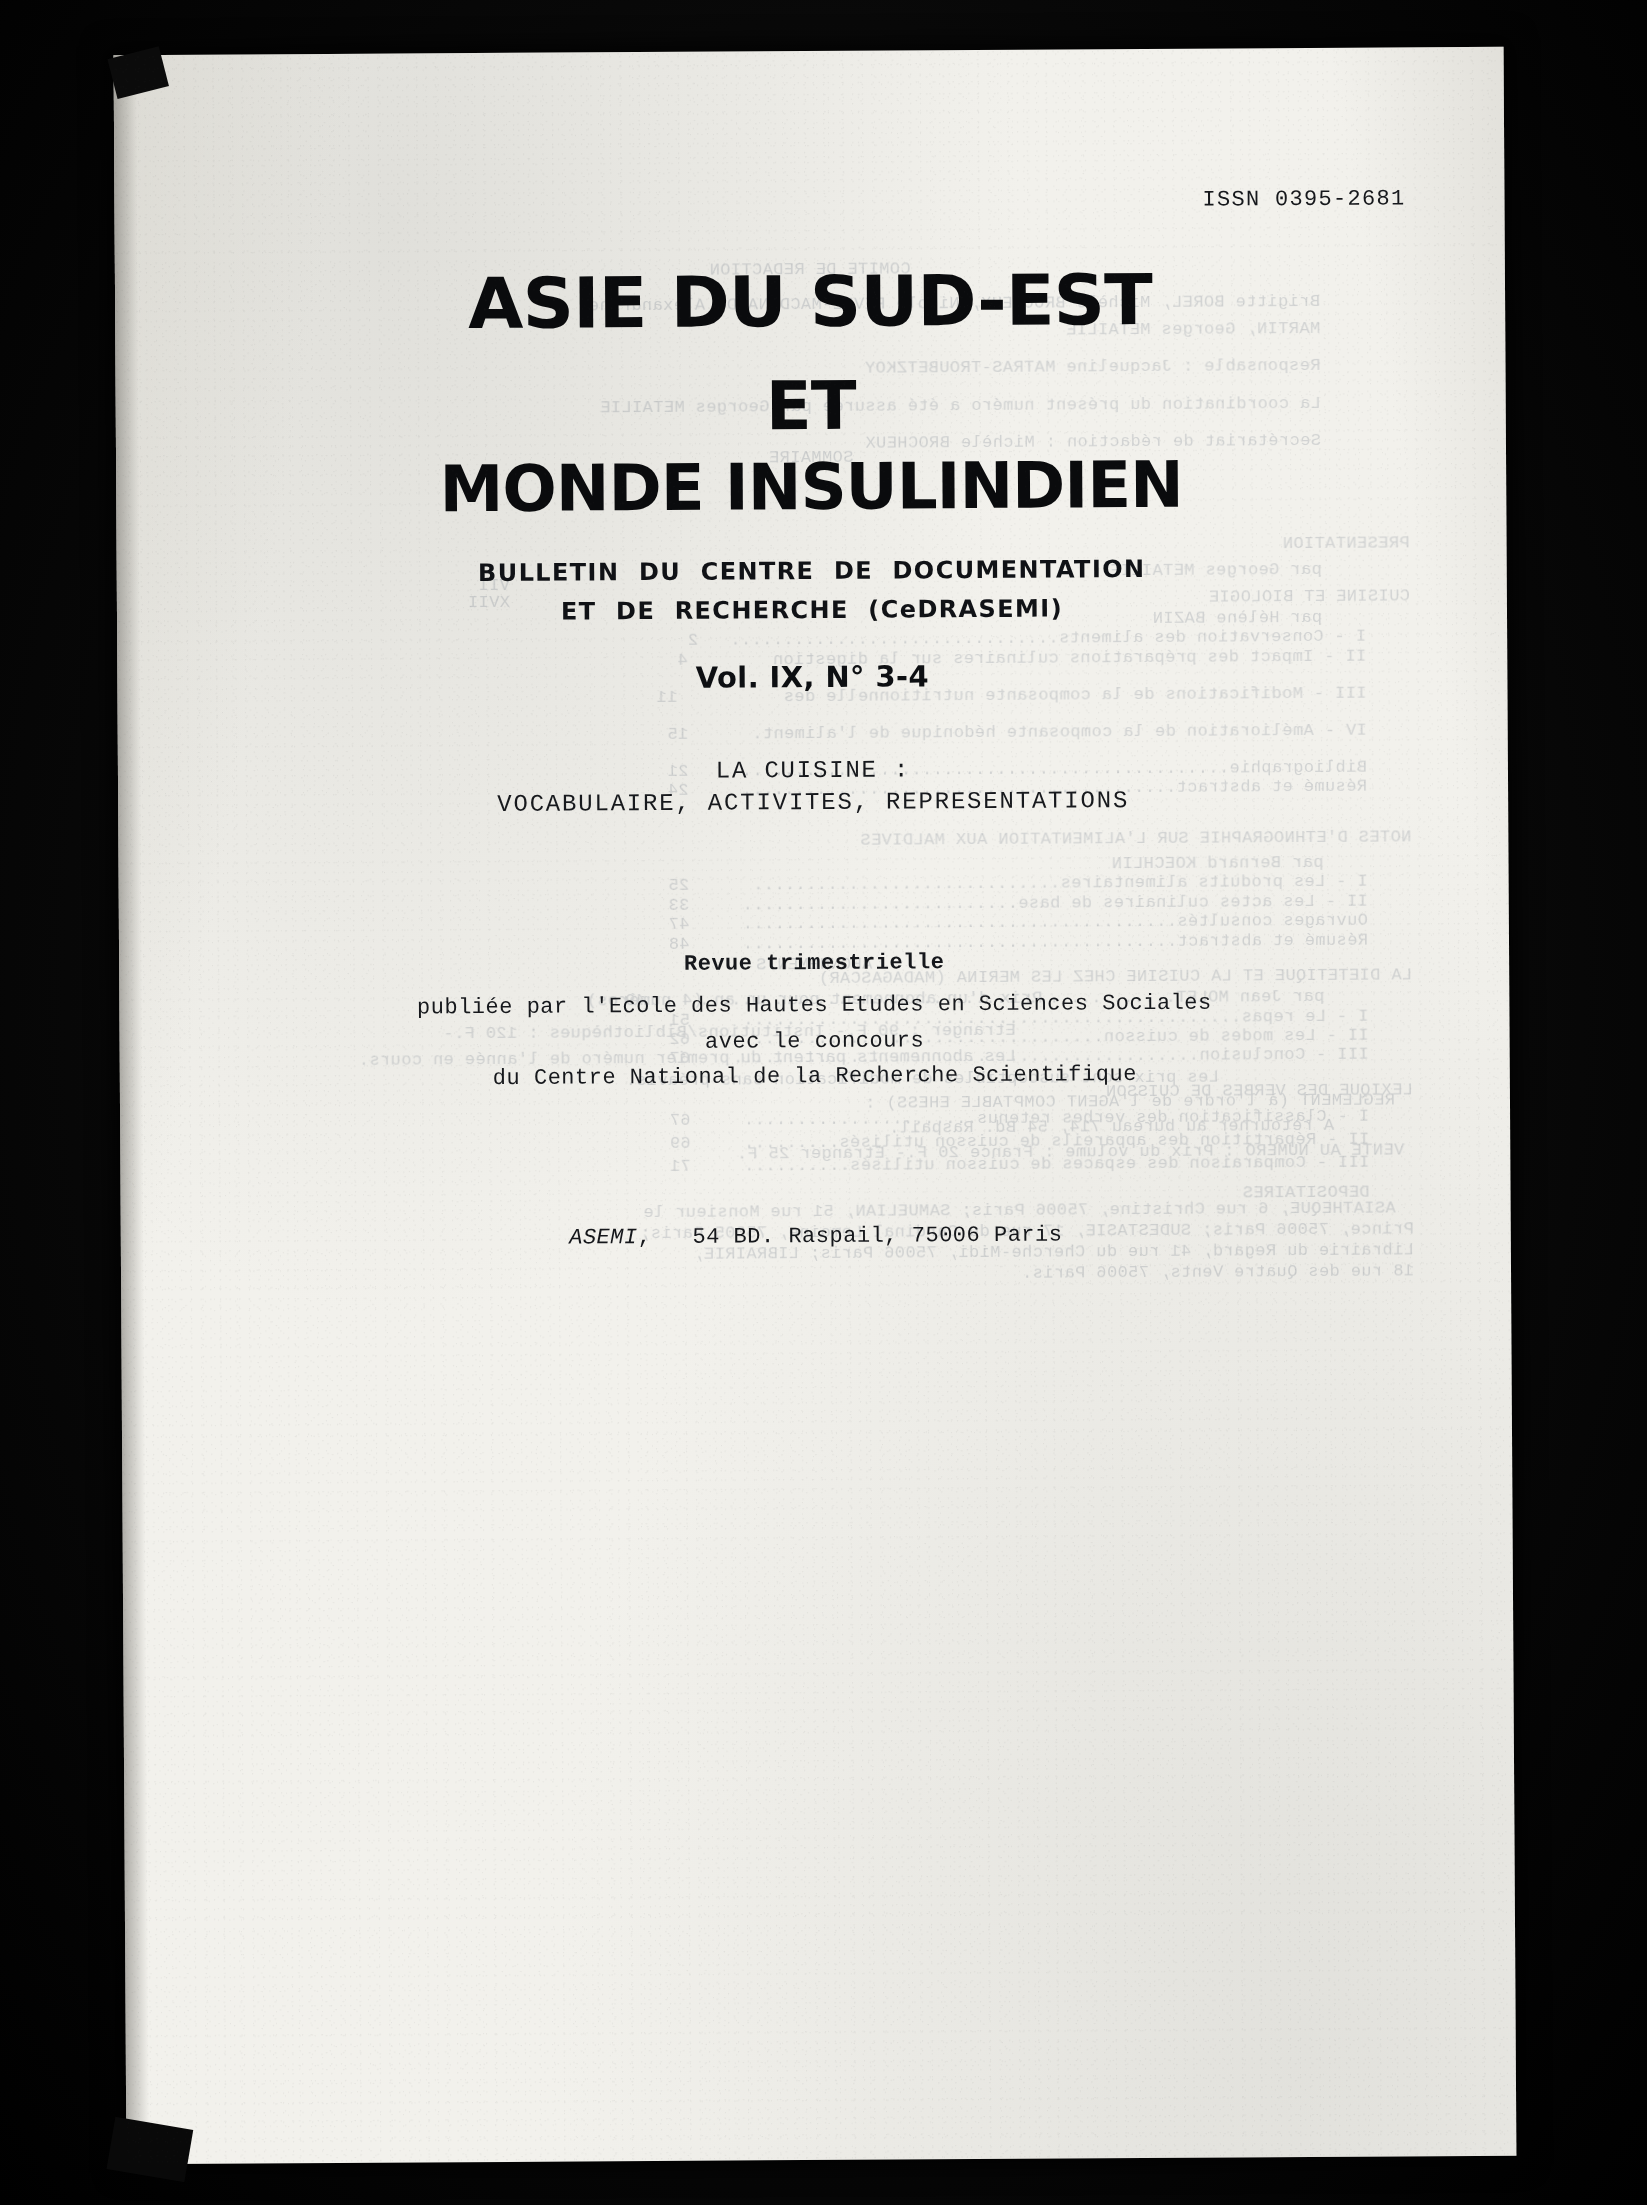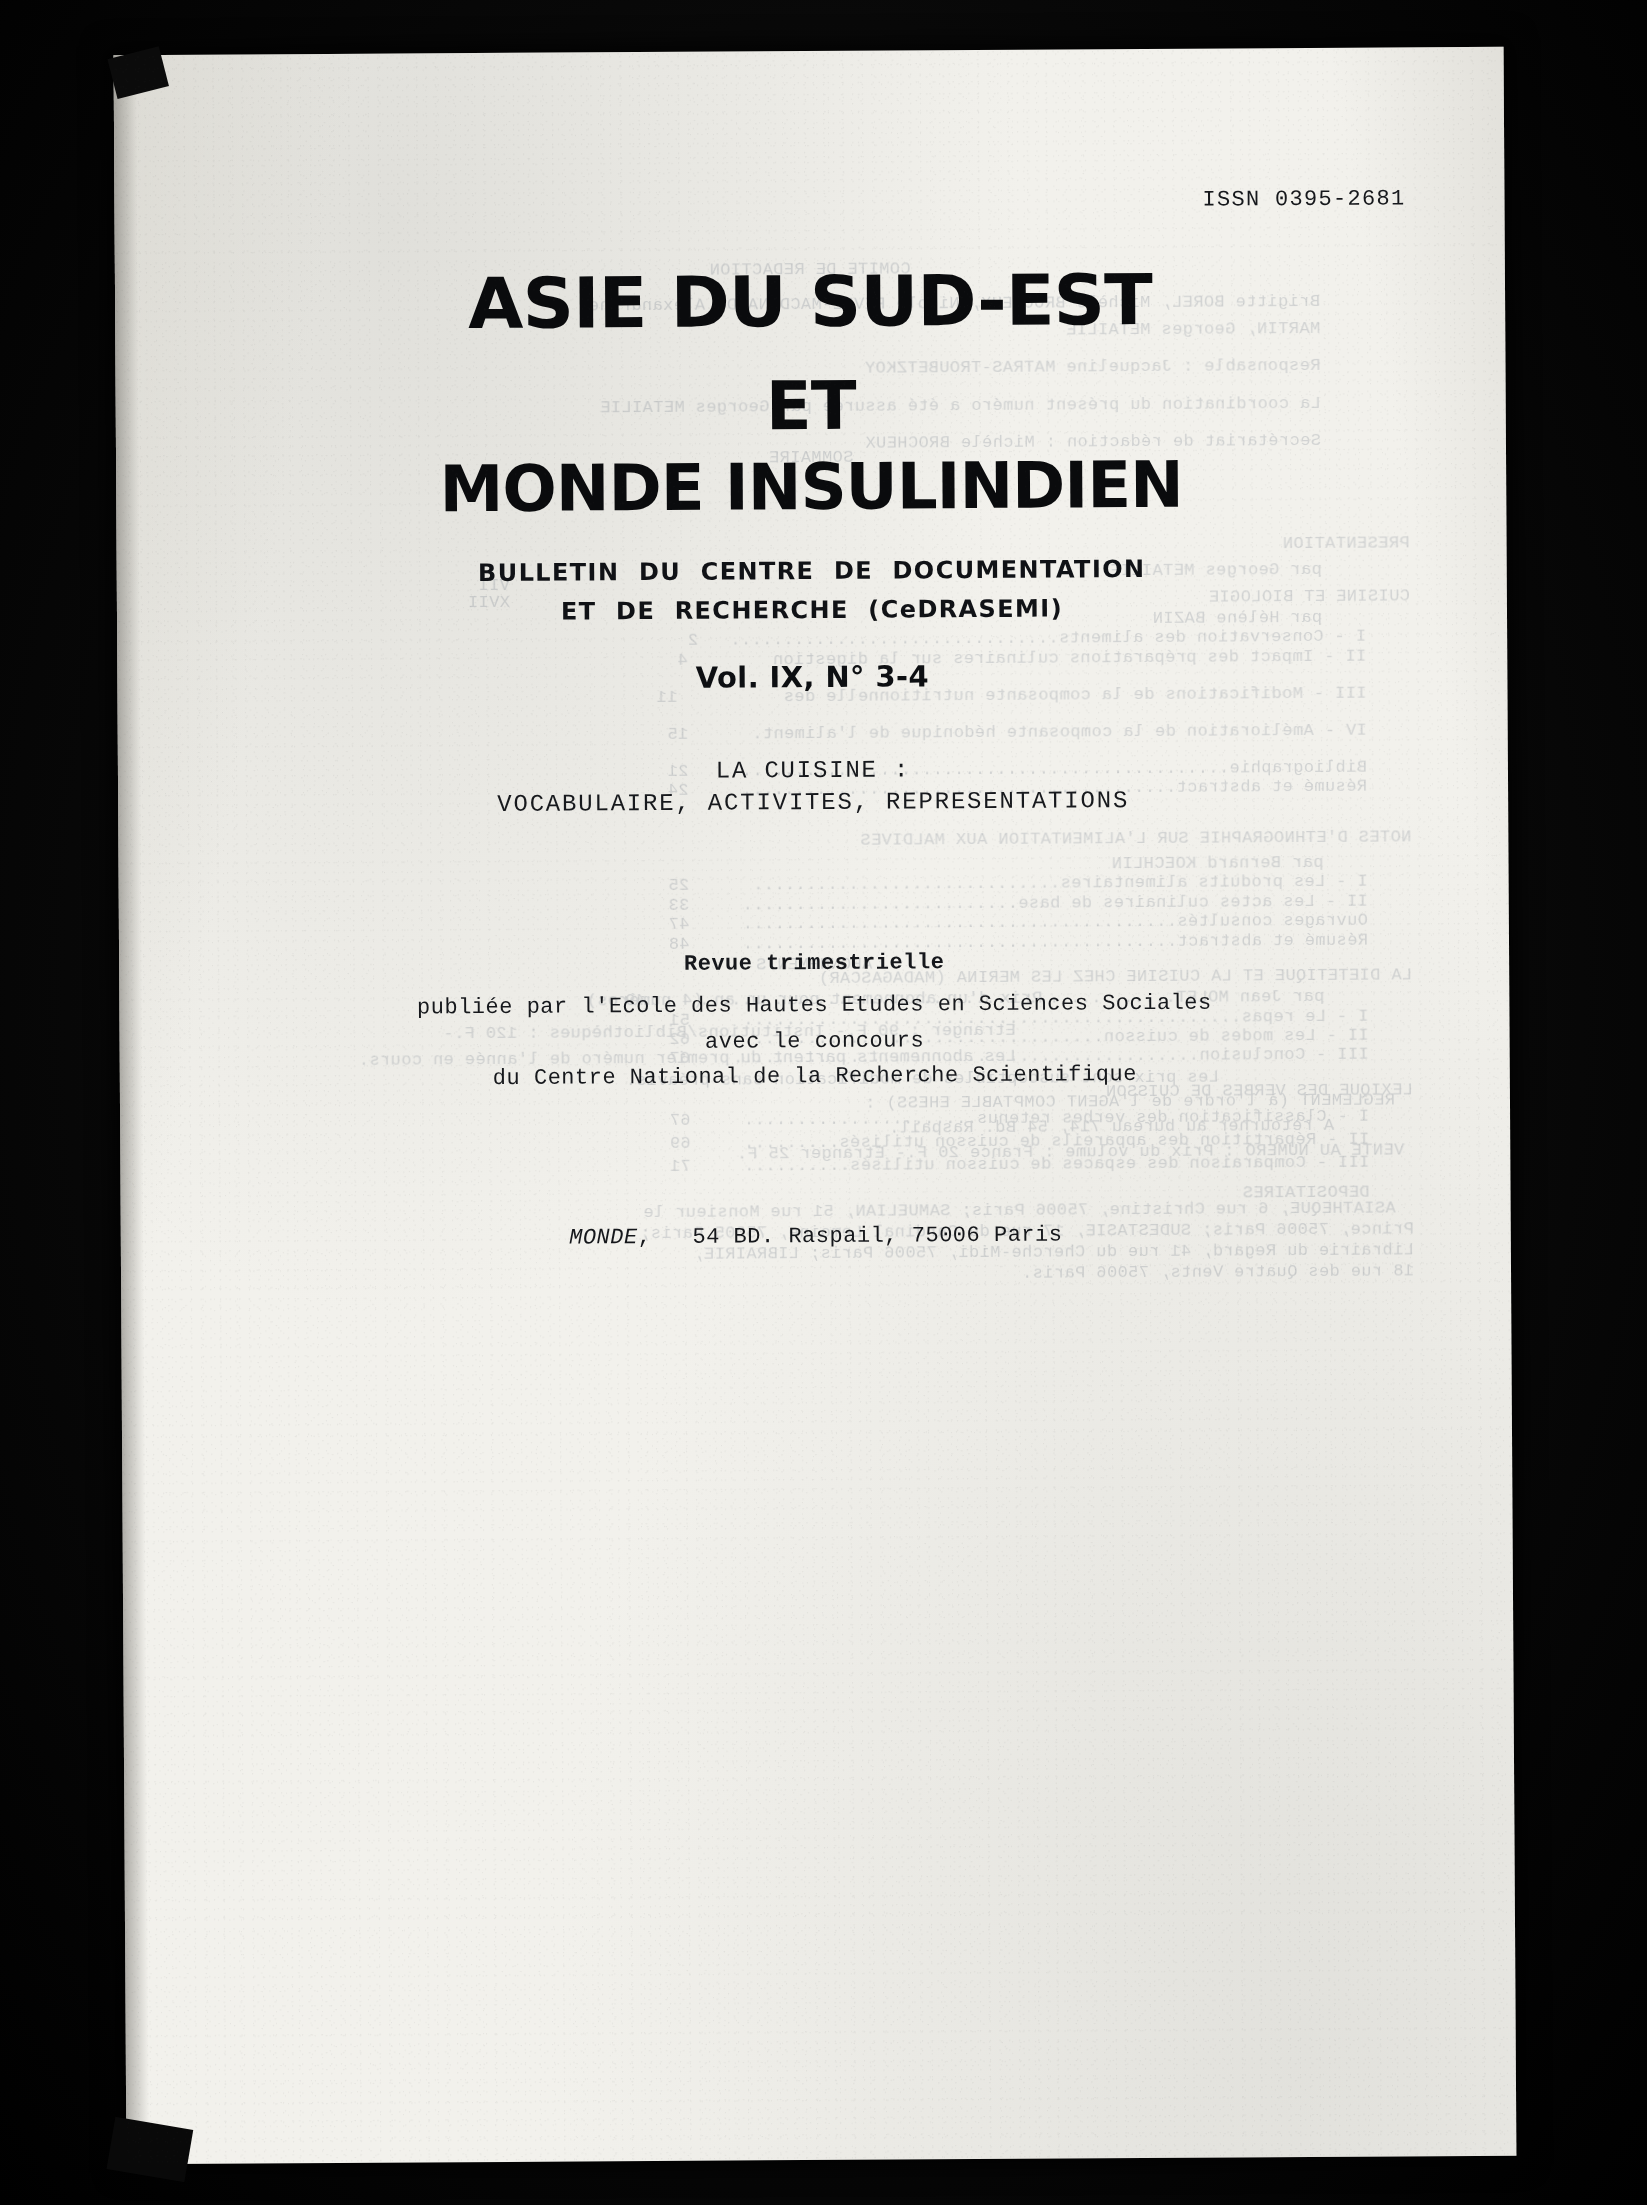--- a/index.html
+++ b/index.html
@@ -294,19 +294,19 @@
       <div class="txt" id="volume">Vol. IX, N° 3-4</div>
 
       <div class="txt theme" id="theme-line1">LA CUISINE :</div>
       <div class="txt theme" id="theme-line2">VOCABULAIRE, ACTIVITES, REPRESENTATIONS</div>
 
       <div class="txt pubinfo" id="pub-line1">Revue trimestrielle</div>
       <div class="txt pubinfo" id="pub-line2">publiée par l'Ecole des Hautes Etudes en Sciences Sociales</div>
       <div class="txt pubinfo" id="pub-line3">avec le concours</div>
       <div class="txt pubinfo" id="pub-line4">du Centre National de la Recherche Scientifique</div>
 
-      <div class="txt" id="address"><span class="ital">MONDE</span><span>,   54 BD. Raspail, 75006 Paris</span></div>
+      <div class="txt" id="address"><span class="ital">ASEMI</span><span>,   54 BD. Raspail, 75006 Paris</span></div>
     </div>
 
     <div id="grain"></div>
   </div>
 </div>
 
 
 </body></html>

